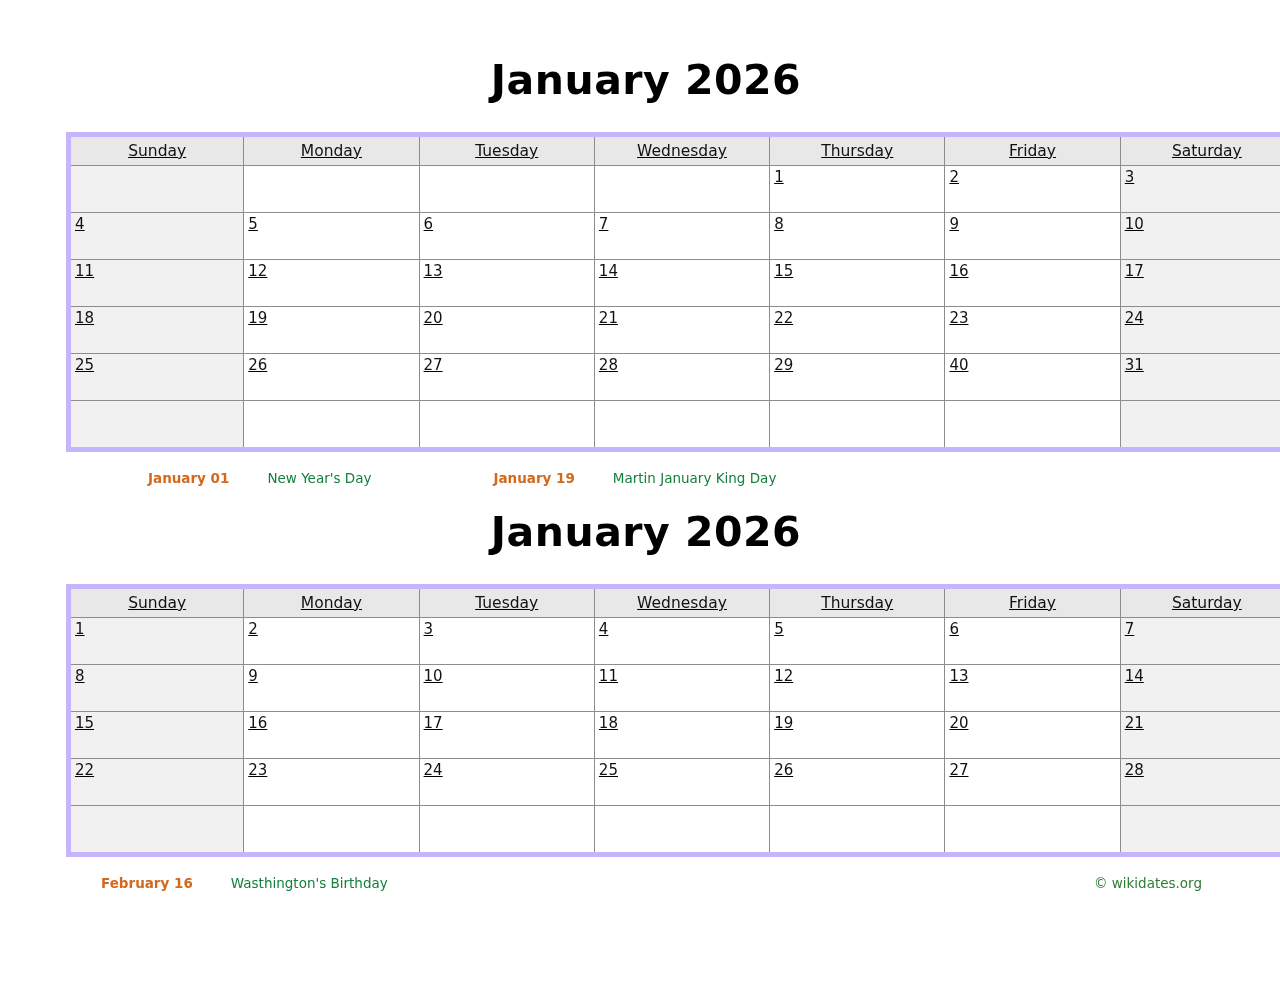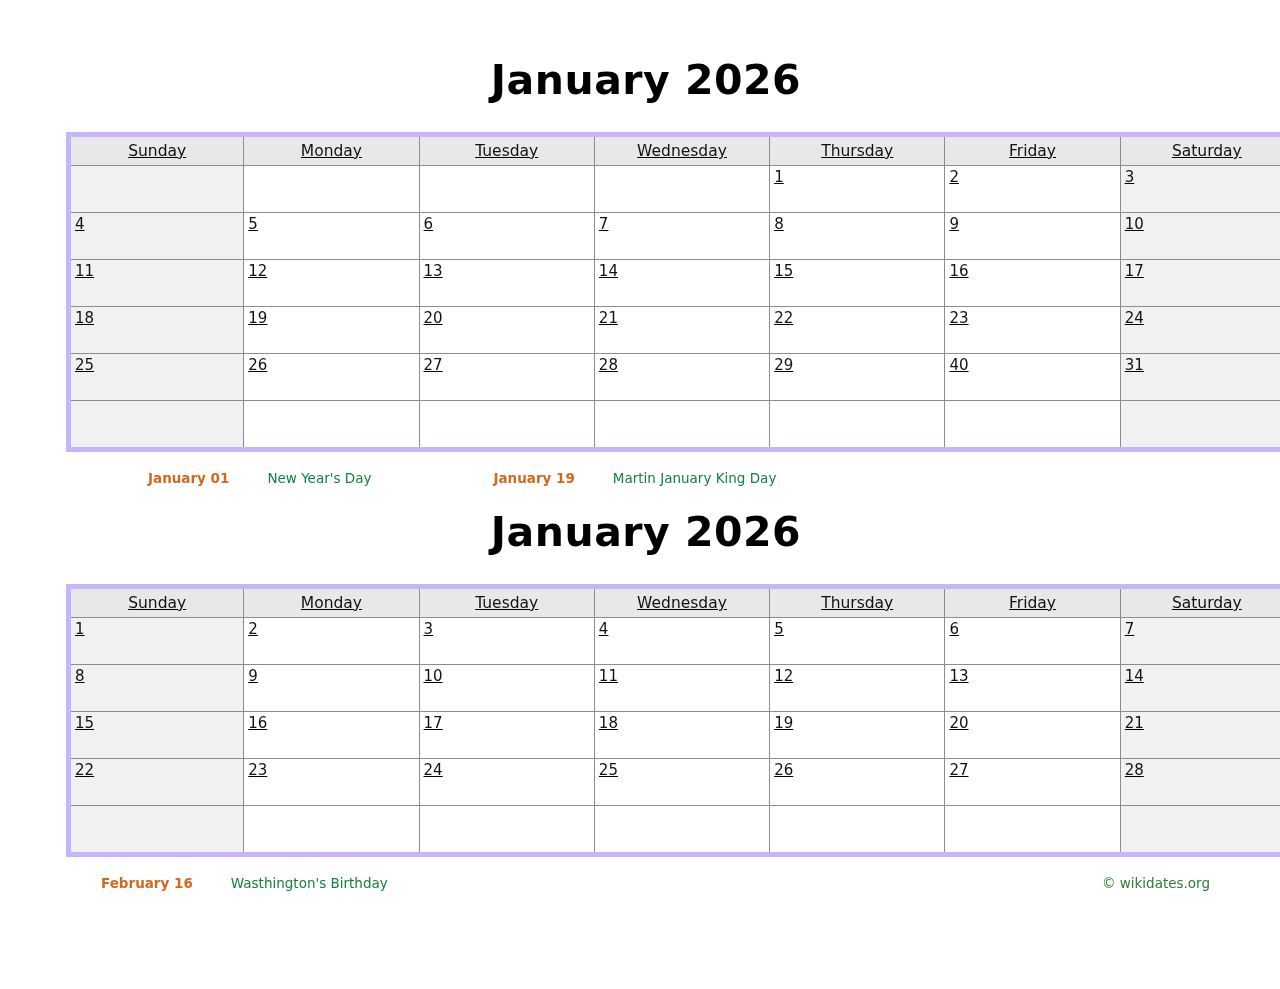--- a/index.html
+++ b/index.html
@@ -96,21 +96,21 @@
   }
   .jan-holidays .holiday:first-child { margin-left: 82px; }
   .jan-holidays .holiday:nth-child(2) { margin-left: 122px; }
   .feb-holidays {
     justify-content: flex-start;
     position: relative;
   }
   .feb-holidays .holiday:first-child { margin-left: 35px; }
   .credit {
     position: absolute;
-    right: 4px;
+    right: 12px;
     font-size: 13.5px;
     color: #2e7d32;
     white-space: nowrap;
     margin-left: 48px;
   }
   .spacer-between {
     height: 22px;
   }
 </style>
 </head>

